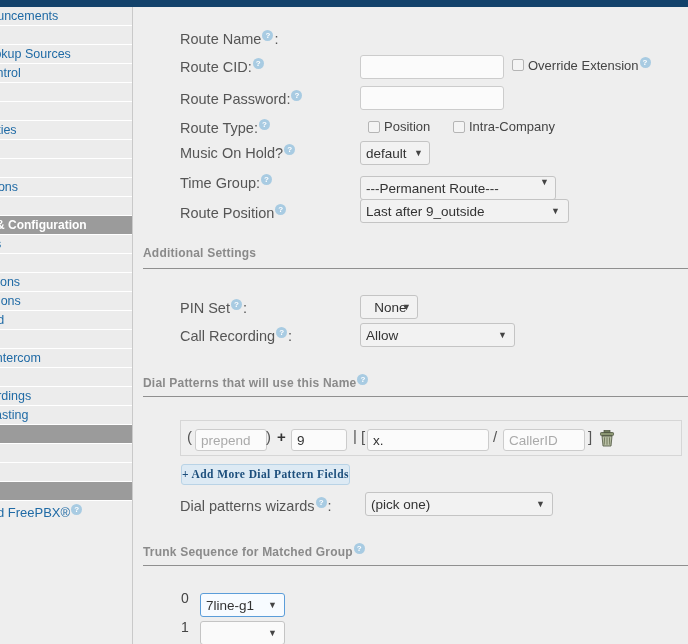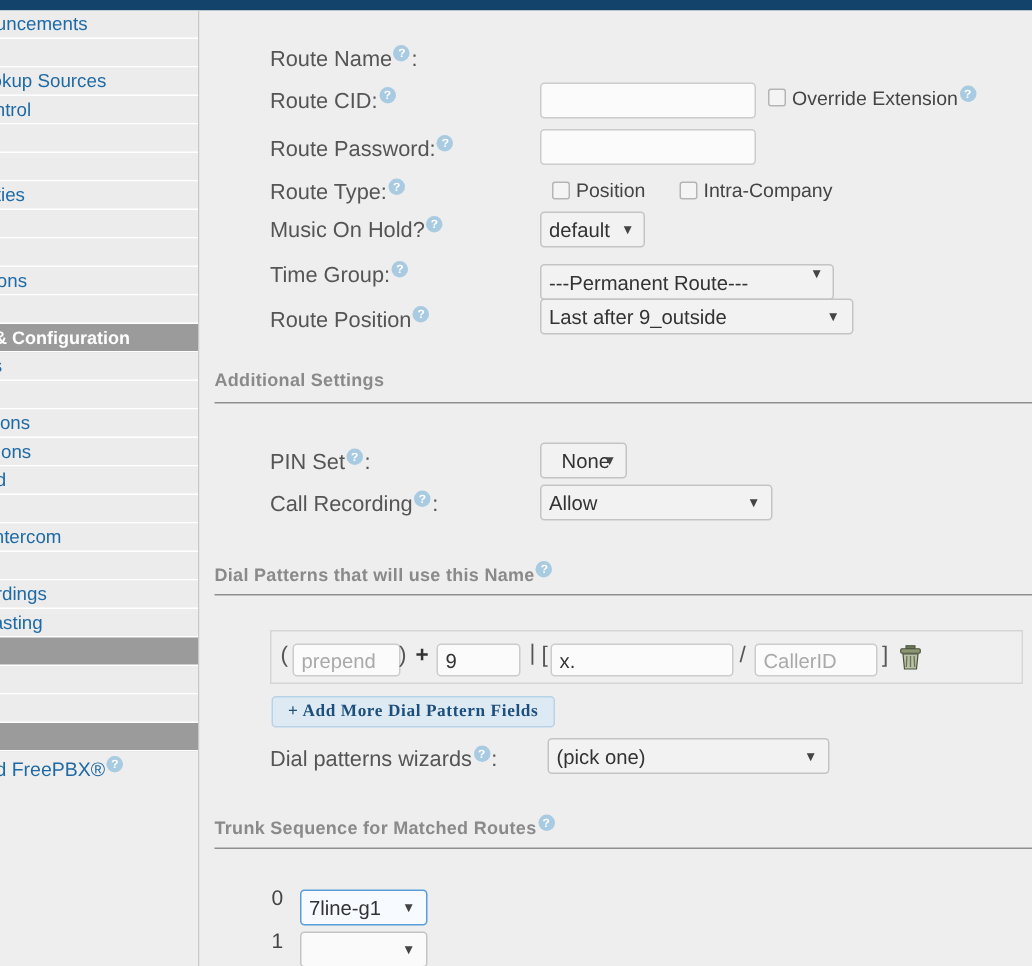--- a/index.html
+++ b/index.html
@@ -69,21 +69,21 @@
   .pipe{position:absolute;font-size:15px;color:#555;}
   .slash{position:absolute;font-size:15px;color:#555;}
   .brk{position:absolute;font-size:15px;color:#555;}
 
   .trash{position:absolute;width:16px;height:17px;}
 
   .addbtn{position:absolute;box-sizing:border-box;height:21px;
           background:#ddeaf4;border:1px solid #b9d3e6;border-radius:3px;
           color:#1d4f7c;font-size:11.5px;font-weight:bold;
           font-family:"Liberation Serif","DejaVu Serif",serif;
-          letter-spacing:.4px;line-height:19px;padding:0 10px;white-space:nowrap;
+          letter-spacing:.4px;line-height:19px;padding:0 0;white-space:nowrap;
           cursor:pointer;}
 
   .tnum{position:absolute;font-size:14px;color:#444;}
 </style>
 </head>
 <body>
 
 <div id="page">
 
   <div class="topbar"></div>
@@ -239,21 +239,21 @@
       <span>Dial patterns wizards</span><span class="qm">?</span><span class="colon">:</span>
     </div>
     <div class="selwrap" style="left:232px;top:485px;">
       <select class="sel" style="position:relative;left:0;top:0;width:188px;">
         <option>(pick one)</option>
       </select>
       <span class="caret" style="right:8px;">▼</span>
     </div>
 
     <div class="sechead" style="top:536px;">
-      <span>Trunk Sequence for Matched Routes</span><span class="qm">?</span>
+      <span>Trunk Sequence for Matched Group</span><span class="qm">?</span>
     </div>
     <div class="secline" style="top:558px;"></div>
 
     <div class="tnum" style="left:48px;top:583px;">0</div>
     <div class="selwrap" style="left:67px;top:586px;">
       <select class="sel focus" style="position:relative;left:0;top:0;width:85px;">
         <option>7line-g1</option>
       </select>
       <span class="caret" style="right:8px;">▼</span>
     </div>

